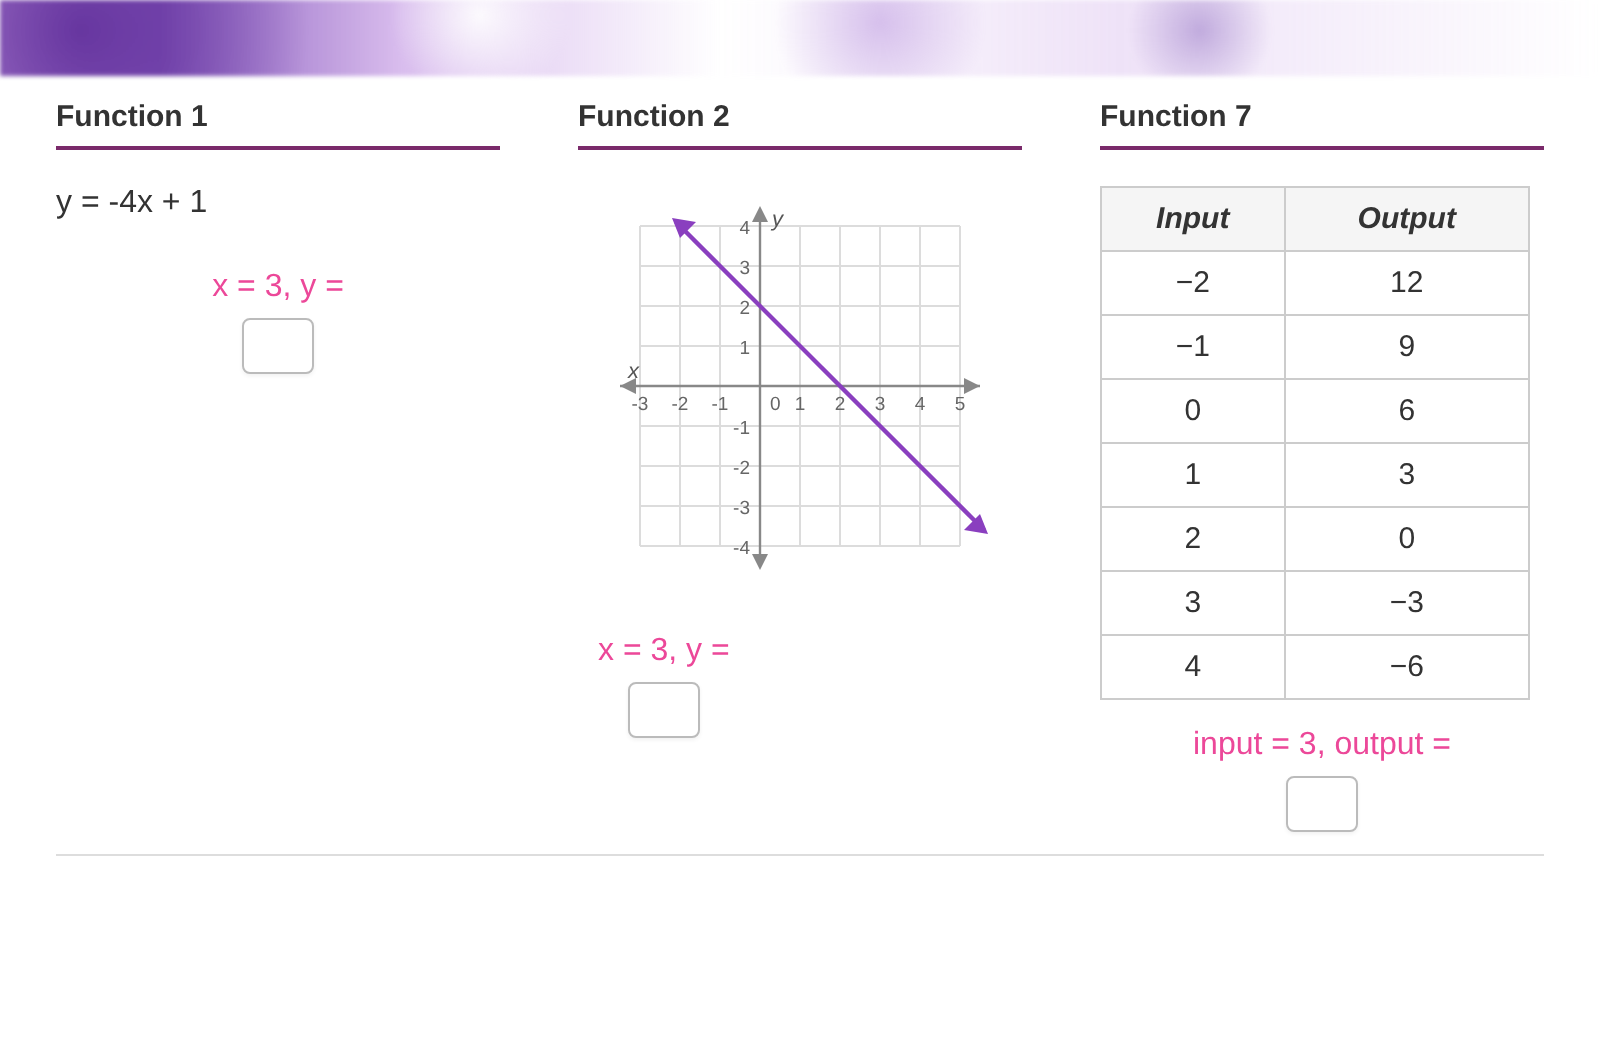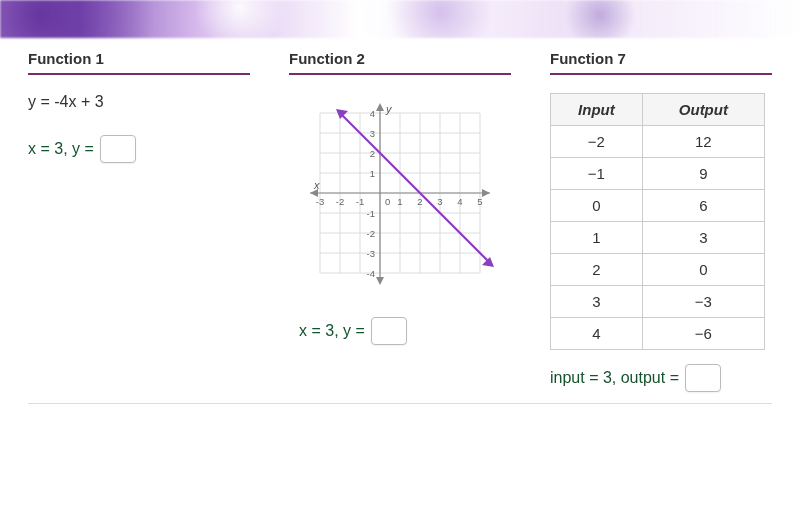--- a/index.html
+++ b/index.html
@@ -61,24 +61,25 @@
       padding-bottom: 6px;
       margin-bottom: 18px;
     }
     .equation {
       font-size: 16px;
       color: #333;
       margin-bottom: 24px;
     }
     .answer-row {
       font-size: 16px;
-      color: #14532d;
+      color: #ec4899;
       display: flex;
       align-items: center;
       gap: 6px;
+      flex-direction: column;
     }
     .answer-box {
       display: inline-block;
       width: 36px;
       height: 28px;
       border: 1px solid #bbb;
       border-radius: 4px;
       background: #fff;
       box-shadow: 0 1px 2px rgba(0,0,0,0.06);
     }
@@ -140,21 +141,21 @@
 
 <div class="header-decoration"></div>
 
 <div class="content">
 
 
   <div class="columns">
 
     <div class="col">
       <div class="col-title">Function 1</div>
-      <div class="equation">y = -4x + 3</div>
+      <div class="equation">y = -4x + 1</div>
       <div class="answer-row">
         <span>x = 3, y =</span>
         <span class="answer-box"></span>
       </div>
     </div>
 
     <div class="col">
       <div class="col-title">Function 2</div>
       <div class="graph-wrap">
         <svg class="graph-svg" viewBox="0 0 220 210">

